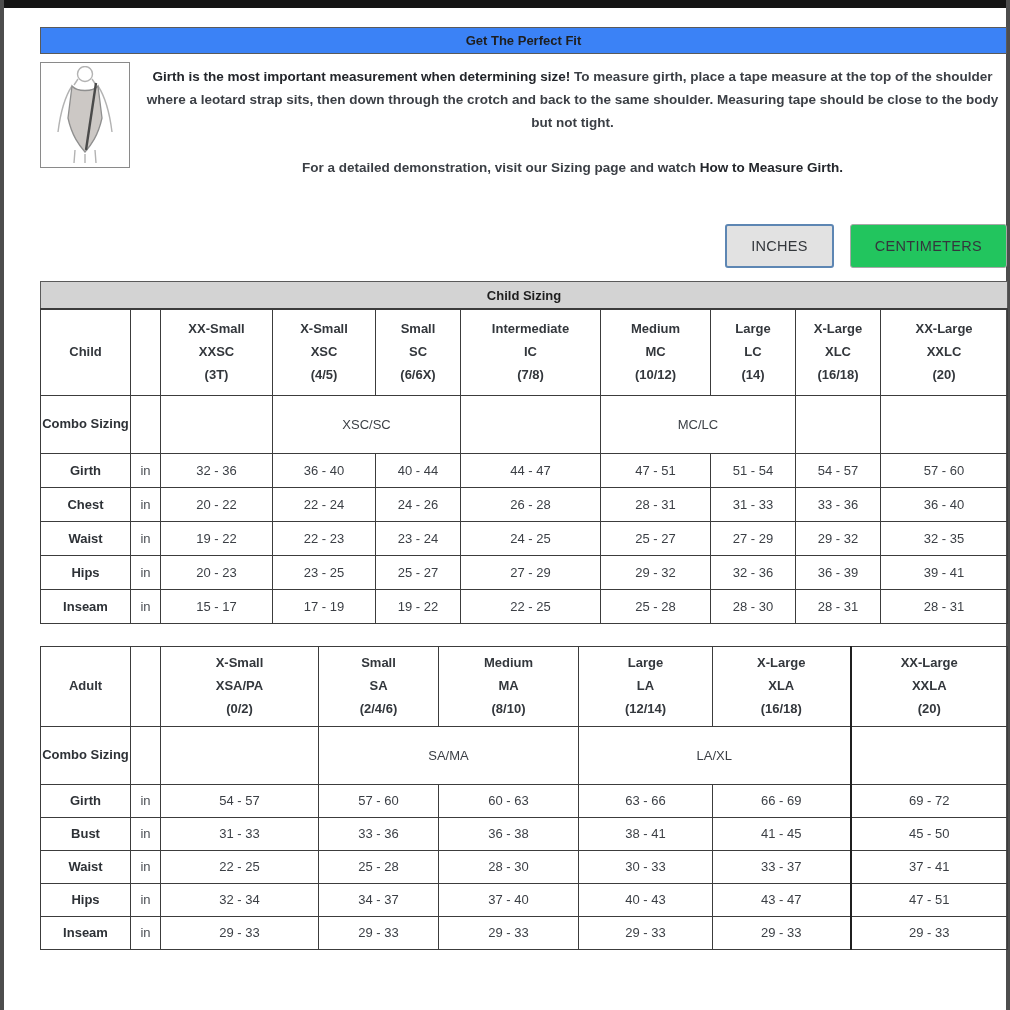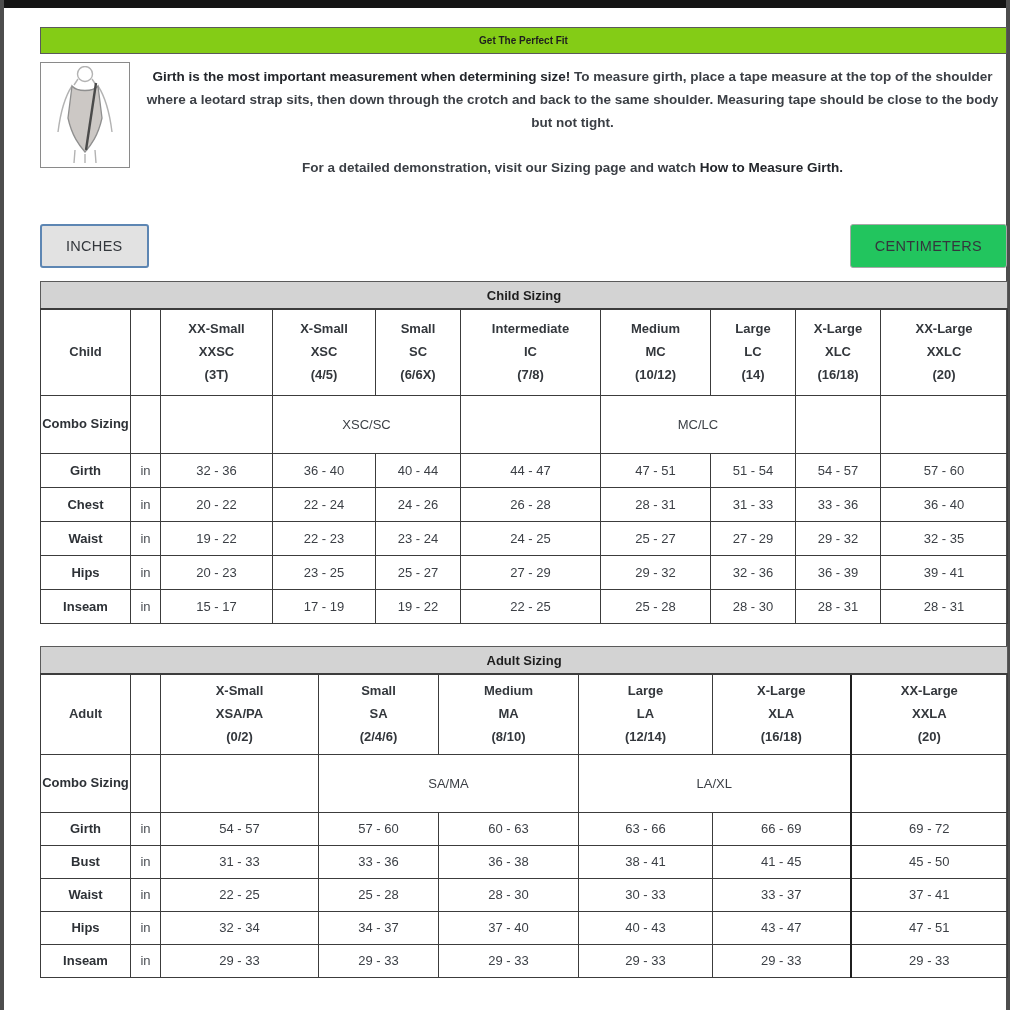--- a/index.html
+++ b/index.html
@@ -3,33 +3,33 @@
 <meta charset="utf-8">
 <style>
   * { margin:0; padding:0; box-sizing:border-box; }
   html,body { width:1010px; height:1010px; background:#fff; overflow:hidden;
     font-family:"Liberation Sans", sans-serif; color:#3d3d3d; }
   .frame-top   { position:absolute; top:0; left:0; width:1010px; height:8px; background:#141414; }
   .frame-left  { position:absolute; top:0; left:0; width:4px; height:1010px; background:#4d4d4d; }
   .frame-right { position:absolute; top:0; right:0; width:4px; height:1010px; background:#4d4d4d; }
   .content { position:absolute; left:40px; top:27px; width:967px; }
 
-  .bar-title { background:#84cc16; border:1px solid #5a5a5a; height:27px;
+  .bar-title { background:#3b82f6; border:1px solid #5a5a5a; height:27px;
     display:flex; align-items:center; justify-content:center;
-    font-weight:bold; font-size:10px; color:#1e1e1e; }
+    font-weight:bold; font-size:13px; color:#1e1e1e; }
 
   .intro { display:flex; margin-top:8px;font-weight:bold; }
   .fig-box { width:90px; height:106px; border:1px solid #8a8a8a; background:#fff;
     flex:0 0 auto; display:flex; align-items:center; justify-content:center; }
   .intro-text { flex:1; padding:4px 2px 0 10px; text-align:center;
     font-size:13.5px; line-height:1.7; color:#3b3f45; }
   .intro-text b, .demo-line b { color:#23262b; }
   .demo-line { text-align:center; margin-top:22px; font-size:13.5px; color:#3b3f45; }
 
-  .btn-row { display:flex; justify-content:space-between; gap:16px; margin-top:44px; }
+  .btn-row { display:flex; justify-content:flex-end; gap:16px; margin-top:44px; }
   .unit-btn { font-family:"Liberation Sans", sans-serif; font-size:14.5px; color:#33373c;
     padding:0 24px; height:44px; cursor:pointer; border-radius:3px; letter-spacing:.3px; }
   .unit-btn.selected { background:#e2e2e2; border:2px solid #5d86b3; }
   .unit-btn.plain { background:#22c55e; border:1px solid #a8a8a8; }
 
   .guide-note { text-align:center; margin-top:27px; font-size:13px; color:#44484e; }
 
   table { border-collapse:collapse; table-layout:fixed; width:967px; margin-top:13px; }
   .tbl-adult { margin-top:22px; }
   th, td { border:1px solid #3c3c3c; text-align:center; vertical-align:middle;
@@ -222,23 +222,20 @@
       <col style="width:90px">
         <col style="width:30px">
         <col style="width:158px">
         <col style="width:120px">
       <col style="width:140px">
         <col style="width:134px">
         <col style="width:138px">
         <col style="width:157px">
     </colgroup>
     <tbody>
-        <tr class="tbl-title">
-          <th colspan="8">Adult Sizing</th>
-        </tr>
     <tr class="hdr-row">
       <th class="rowlbl">Adult</th>
       <th class="blank"></th>
       <th>
             <div>X-Small</div>
             <div>XSA/PA</div>
             <div>(0/2)</div>
           </th>
       <th>
             <div>Small</div>

